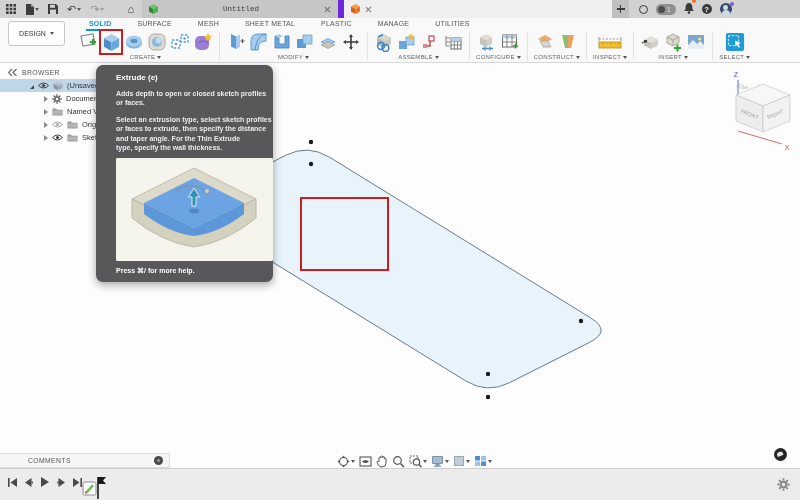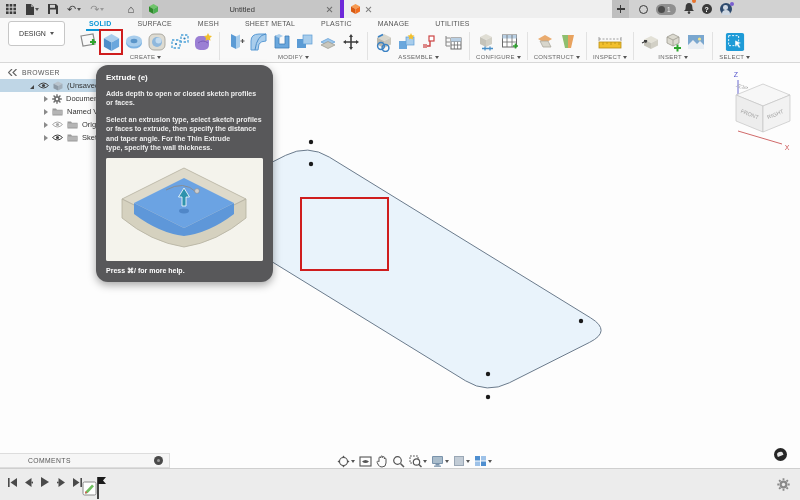--- a/index.html
+++ b/index.html
@@ -8,21 +8,21 @@
 
   
   #titlebar { position:absolute; top:0; left:0; width:800px; height:18px; background:#d2d2d2; display:flex; align-items:stretch; }
   .tb-icons { display:flex; align-items:center; gap:9px; padding:0 8px 0 6px; }
   .tb-btn { display:flex; align-items:center; gap:1px; color:#3c3c3c; font-size:11px; line-height:1; cursor:pointer; }
   .tb-btn svg { display:block; }
   .tb-glyph { font-size:11px; color:#3c3c3c; }
   .dim { opacity:.45; }
   .car { width:0; height:0; border-left:2.5px solid transparent; border-right:2.5px solid transparent; border-top:3.5px solid #555; }
   .doc-tab { display:flex; align-items:center; gap:5px; padding:0 7px; font-size:7.5px; color:#3a3a3a; height:18px; }
-  .doc-tab.inactive { background:#c6c6c6; width:202px; border-right:4px solid #6d28d9; }
+  .doc-tab.inactive { background:#c6c6c6; width:202px; border-right:6px solid #6d28d9;font-family:Liberation Mono, monospace; }
   .doc-tab.active { background:#efefef; width:268px; }
   .doc-tab .lbl { flex:1; text-align:center; }
   .xclose { position:relative; width:7px; height:7px; cursor:pointer; opacity:.55; }
   .xclose:before,.xclose:after { content:""; position:absolute; left:3px; top:0; width:1.2px; height:7px; background:#222; }
   .xclose:before { transform:rotate(45deg); } .xclose:after { transform:rotate(-45deg); }
   .newtab { width:17px; height:18px; background:#bfbfbf; display:flex; align-items:center; justify-content:center; cursor:pointer; }
   .plus { position:relative; width:8px; height:8px; }
   .plus:before,.plus:after { content:""; position:absolute; background:#3a3a3a; }
   .plus:before { left:3.3px; top:0; width:1.4px; height:8px; }
   .plus:after { left:0; top:3.3px; width:8px; height:1.4px; }
@@ -63,21 +63,21 @@
   #browser { position:absolute; left:0; top:3px; width:185px; font-size:7.5px; color:#333; }
   #browser-header { display:flex; align-items:center; gap:5px; padding:3px 0 3px 8px; color:#555; font-size:6.8px; letter-spacing:.4px; }
   .brow { display:flex; align-items:center; gap:4px; height:13px; padding-left:30px; cursor:pointer; white-space:nowrap; }
   .brow.child { padding-left:44px; }
   .brow.selected { background:#bfd6e6; width:152px; }
   .tri-open { width:0; height:0; border-left:4px solid transparent; border-top:4px solid transparent; border-bottom:4px solid #444; transform:translateY(-1px); }
   .tri-closed { width:0; height:0; border-top:3px solid transparent; border-bottom:3px solid transparent; border-left:4.5px solid #8b8b8b; }
   .mini { display:block; }
 
   
-  #tooltip { position:absolute; left:96px; top:2px; width:177px; background:#58585a; border-radius:12px; padding:8px 10px 7px; box-shadow:0 3px 8px rgba(0,0,0,.35); z-index:20; color:#fff; }
+  #tooltip { position:absolute; left:96px; top:2px; width:177px; background:#58585a; border-radius:7px; padding:8px 20px 7px; box-shadow:0 3px 8px rgba(0,0,0,.35); z-index:20; color:#fff; }
   #tooltip .tt-title { font-size:8px; font-weight:bold; margin-bottom:7px; }
   #tooltip .tt-line { font-size:7px; color:#ececec; line-height:9.4px; white-space:nowrap; font-weight:bold; }
   #tooltip .gap { height:7px; }
   #tt-img { margin-top:6px; width:157px; height:103px; background:#f4f3ec; border-radius:2px; overflow:hidden; }
   #tooltip .tt-footer { font-size:7px; font-weight:bold; margin-top:6px; }
 
   
   #viewcube { position:absolute; left:708px; top:5px; }
 
   

